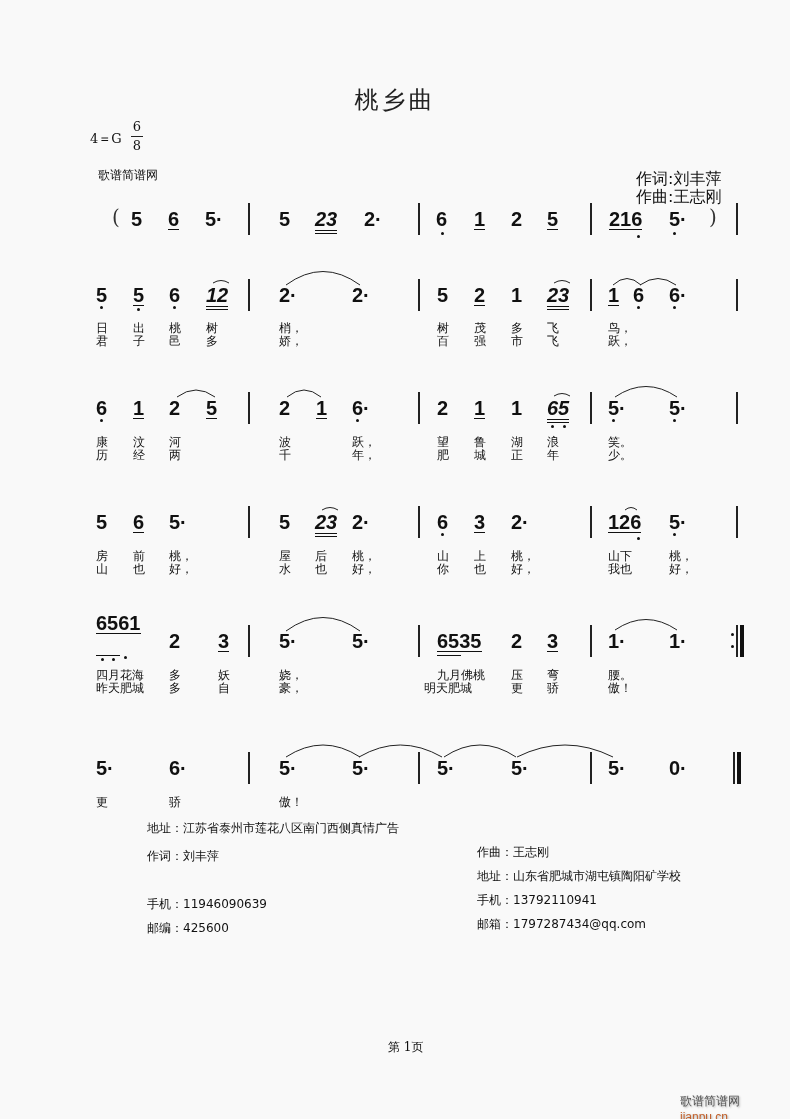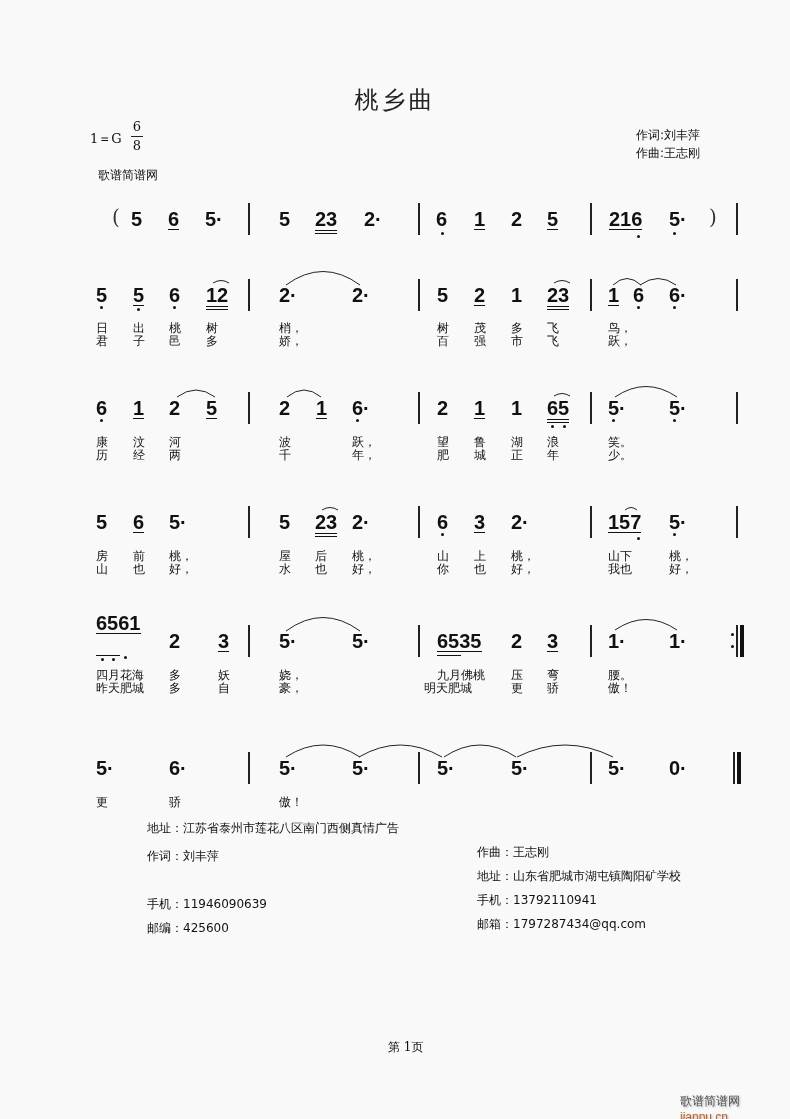--- a/index.html
+++ b/index.html
@@ -5,43 +5,43 @@
   html, body { margin:0; padding:0; }
   body { width:790px; height:1119px; position:relative; background:#f9f9f9; overflow:hidden;
          font-family:"DejaVu Sans", sans-serif; color:#111; }
   .abs { position:absolute; }
   .title { left:0; width:790px; top:84px; text-align:center; font-size:24px; letter-spacing:3px;
            font-family:"DejaVu Serif", serif; color:#222; }
   .key { left:90px; top:130px; font-size:13px; font-family:"DejaVu Serif", serif; }
   .meter { left:131px; top:118px; font-size:13px; font-family:"DejaVu Serif", serif; text-align:center; width:12px; line-height:18px; }
   .meter .line { border-top:1px solid #222; }
   .tempo { left:98px; top:167px; font-size:12px; }
-  .credit { left:636px; font-size:12px; }
+  .credit { left:636px; font-size:16px;margin-top:42px; }
   .note { position:absolute; font-family:"Liberation Sans", sans-serif; font-weight:bold; font-size:20px;
           line-height:20px; white-space:nowrap; }
   .u1 { border-bottom:1.5px solid #111; }
-  .u2 { border-bottom:4px double #111; padding-bottom:1px; }
+  .u2 { border-bottom:4px double #111; padding-bottom:1px;font-style:italic; }
   .dotb { position:absolute; width:3px; height:3px; background:#111; border-radius:50%; }
   .bar { position:absolute; width:1.5px; background:#222; }
   .dbar { position:absolute; width:1.5px; background:#222; }
   .dbar2 { position:absolute; width:3.5px; background:#111; }
   .lyr { position:absolute; font-size:12px; line-height:13px; white-space:nowrap; }
   .paren { position:absolute; font-size:20px; font-family:"DejaVu Serif", serif; color:#333; }
   svg.slur { position:absolute; overflow:visible; }
   .foot { position:absolute; font-size:12px; line-height:14px; }
   .page { left:388px; top:1039px; font-size:12px; font-family:"DejaVu Serif", serif; }
   .wm { left:680px; top:1093px; font-size:12px; color:#555; text-shadow:1px 1px 2px #aaa; }
   .wm .en { color:#c2602a; font-family:"Liberation Sans", sans-serif; }
   .repeat-dots { position:absolute; width:3px; height:3px; background:#111; border-radius:50%; }
 </style>
 </head>
 <body>
 
 <div class="abs title">桃乡曲</div>
-<div class="abs key">1＝G</div>
+<div class="abs key">4＝G</div>
 <div class="abs meter">
   <div>6</div>
   <div class="line">8</div>
 </div>
 <div class="abs tempo">歌谱简谱网</div>
 <div class="abs credit" style="top:127px">作词:刘丰萍</div>
 <div class="abs credit" style="top:145px">作曲:王志刚</div>
 
 <div>
   <span class="paren" style="left:112px;top:205px">(</span>
@@ -197,21 +197,21 @@
   <svg class="slur" style="left:321px;top:505px" width="18" height="6">
       <path d="M1 5 Q9 0 17 5" fill="none" stroke="#222" stroke-width="1"></path>
     </svg>
   <span class="note" style="left:352px;top:512px">2·</span>
   <div class="bar" style="left:418px;top:506px;height:32px"></div>
   <span class="note" style="left:437px;top:512px">6</span>
   <div class="dotb" style="left:441px;top:533px"></div>
   <span class="note u1" style="left:474px;top:512px">3</span>
   <span class="note" style="left:511px;top:512px">2·</span>
   <div class="bar" style="left:590px;top:506px;height:32px"></div>
-  <span class="note u1" style="left:608px;top:512px">157</span>
+  <span class="note u1" style="left:608px;top:512px">126</span>
   <div class="dotb" style="left:637px;top:537px"></div>
   <svg class="slur" style="left:624px;top:505px" width="14" height="6">
       <path d="M1 5 Q7 0 13 5" fill="none" stroke="#222" stroke-width="1"></path>
     </svg>
   <span class="note" style="left:669px;top:512px">5·</span>
   <div class="dotb" style="left:673px;top:533px"></div>
   <div class="bar" style="left:736px;top:506px;height:32px"></div>
 
   <span class="lyr" style="left:96px;top:550px">房</span>
   <span class="lyr" style="left:133px;top:550px">前</span>

